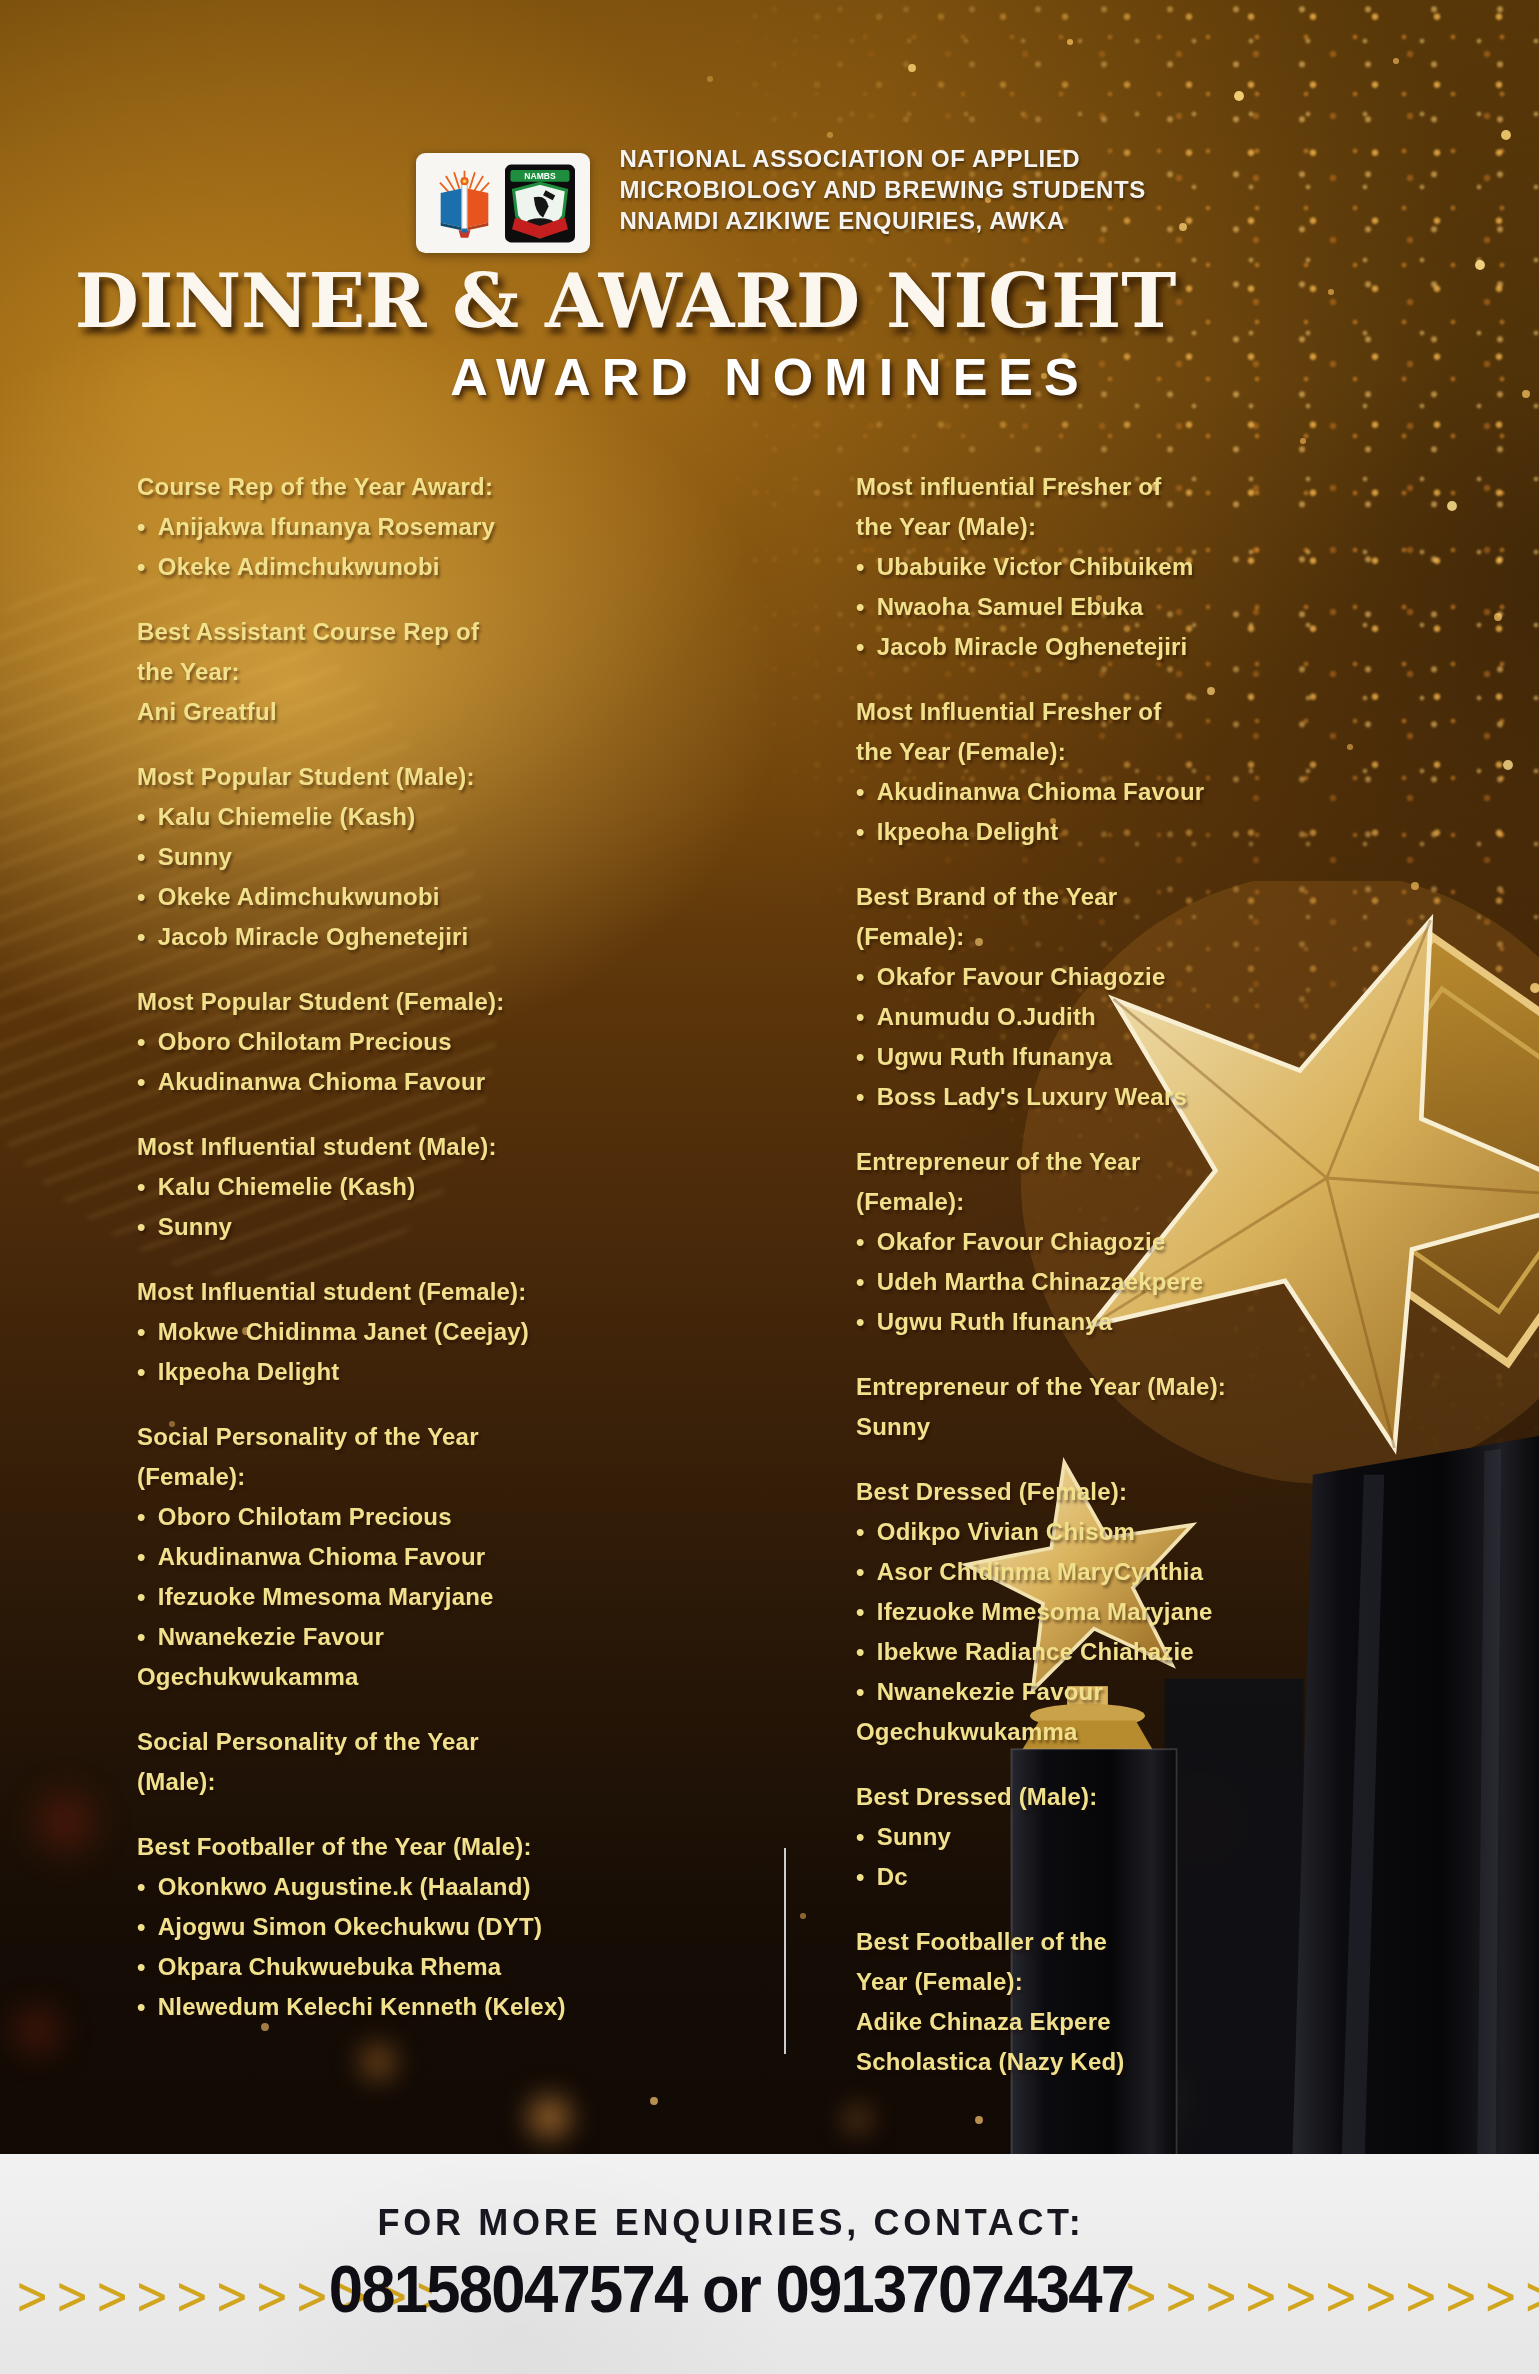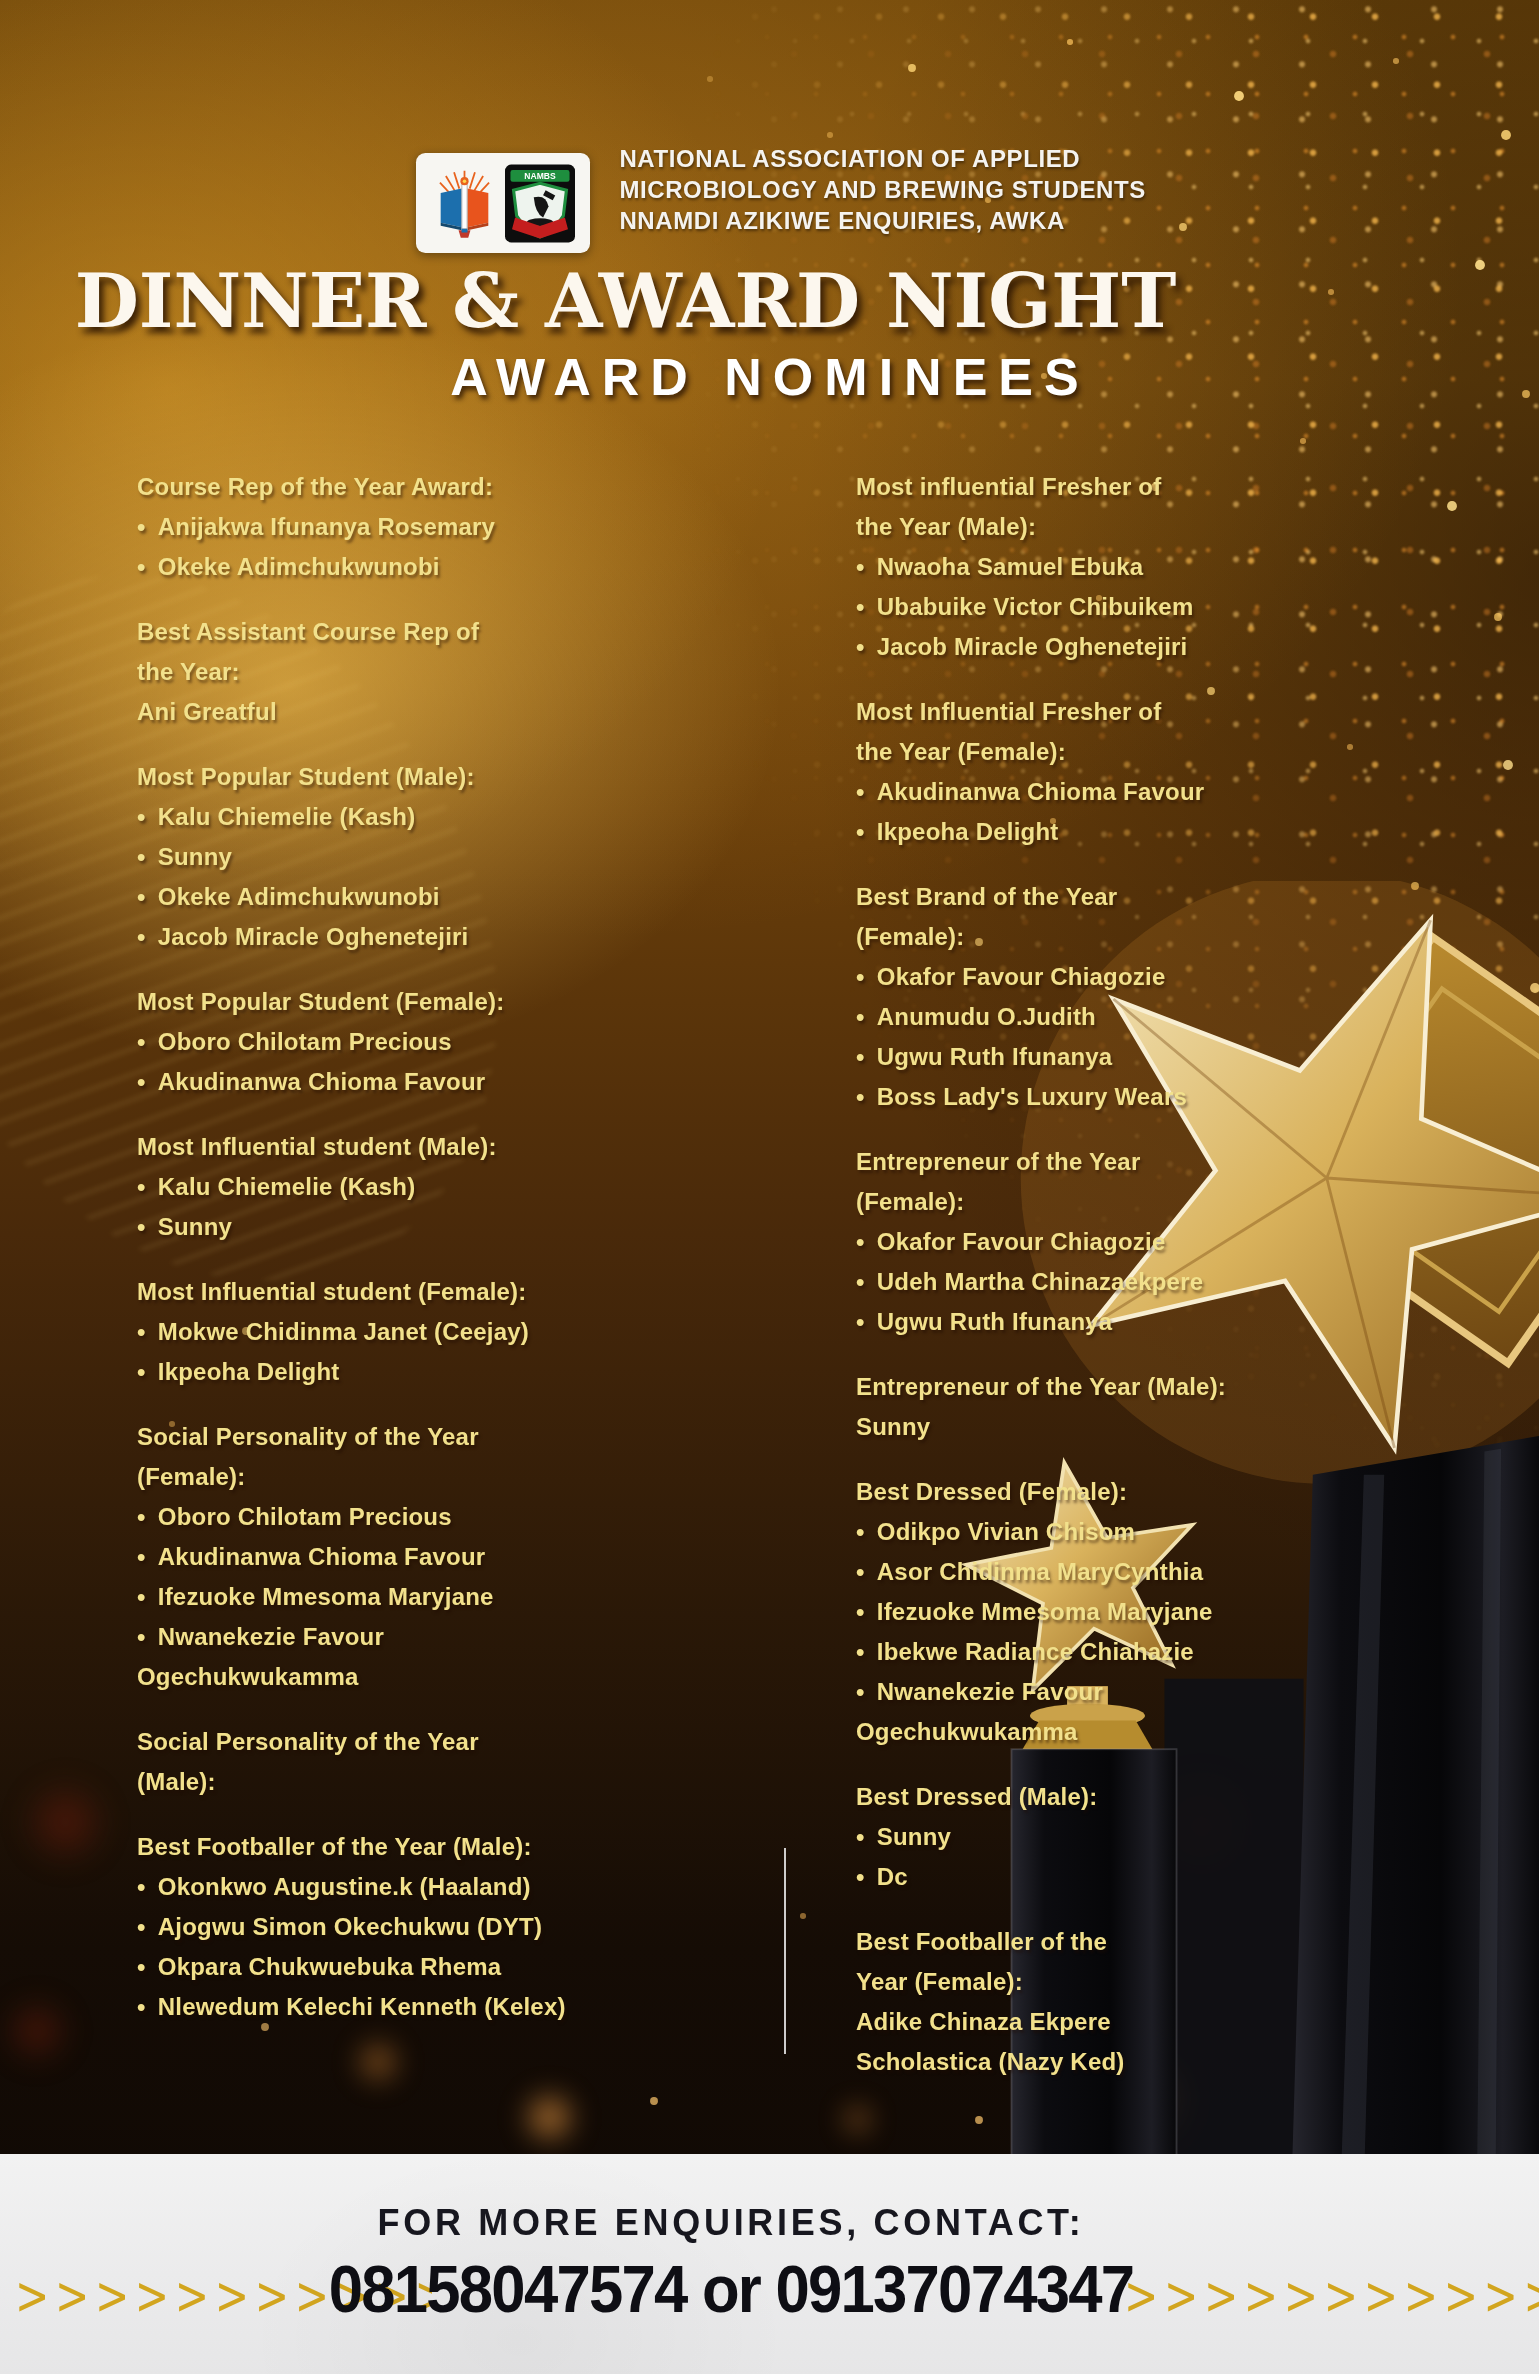--- a/index.html
+++ b/index.html
@@ -249,22 +249,22 @@
         <div class="nominee">• Okonkwo Augustine.k (Haaland)</div>
         <div class="nominee">• Ajogwu Simon Okechukwu (DYT)</div>
         <div class="nominee">• Okpara Chukwuebuka Rhema</div>
         <div class="nominee">• Nlewedum Kelechi Kenneth (Kelex)</div>
       </div>
     </section>
   <section class="col right" id="right-col">
       <div class="cat">
         <div class="cat-title">Most influential Fresher of
 the Year (Male):</div>
+        <div class="nominee">• Ubabuike Victor Chibuikem</div>
         <div class="nominee">• Nwaoha Samuel Ebuka</div>
-        <div class="nominee">• Ubabuike Victor Chibuikem</div>
         <div class="nominee">• Jacob Miracle Oghenetejiri</div>
       </div>
       <div class="cat">
         <div class="cat-title">Most Influential Fresher of
 the Year (Female):</div>
         <div class="nominee">• Akudinanwa Chioma Favour</div>
         <div class="nominee">• Ikpeoha Delight</div>
       </div>
       <div class="cat">
         <div class="cat-title">Best Brand of the Year

